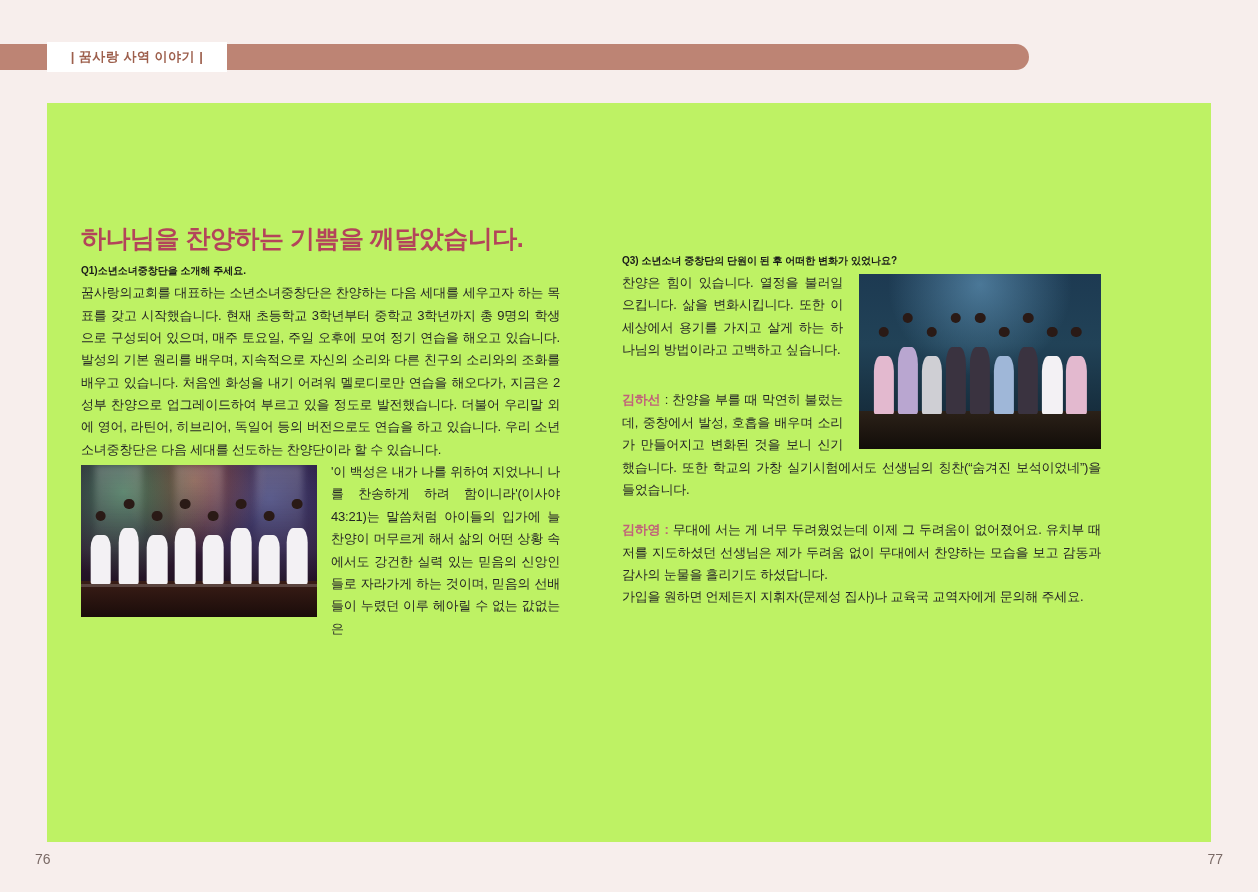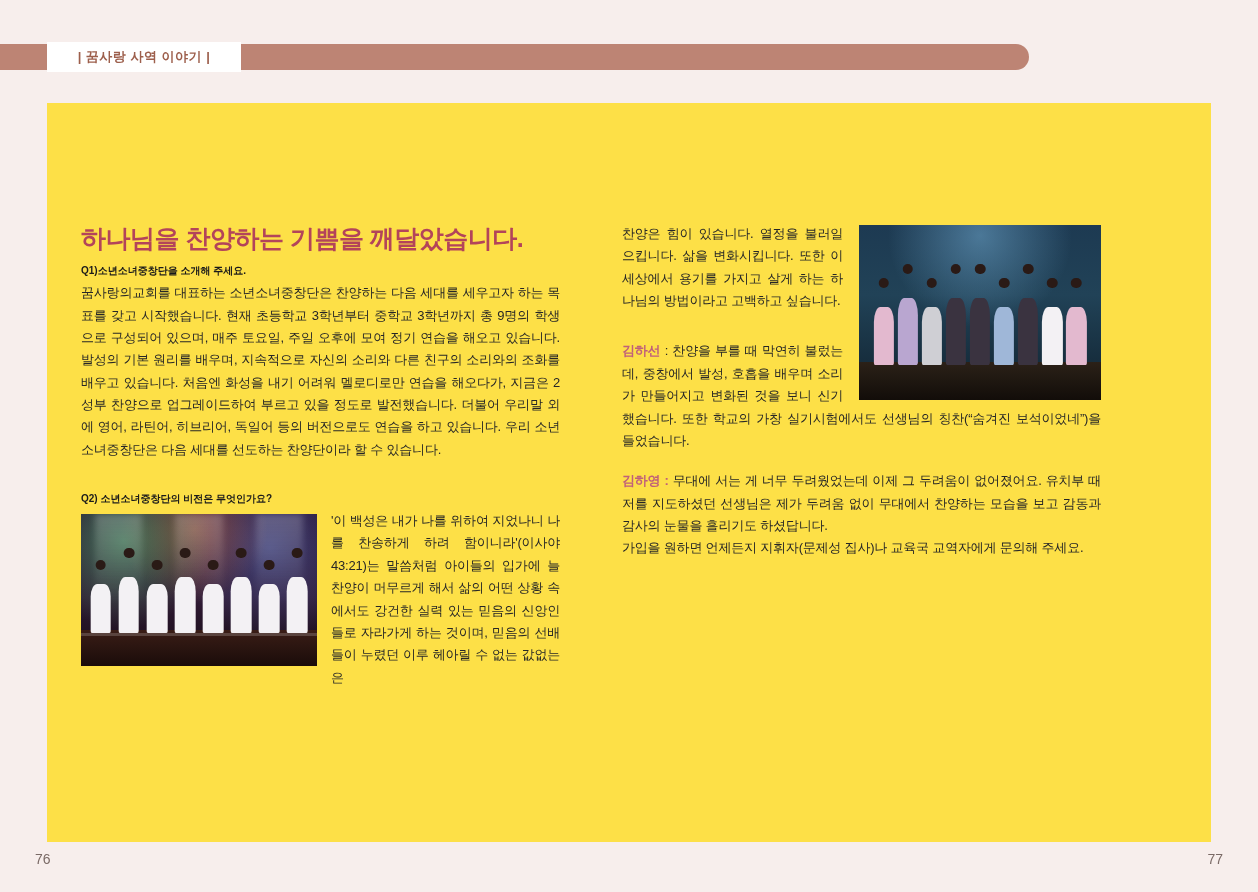--- a/index.html
+++ b/index.html
@@ -29,21 +29,21 @@
     width: 1029px;
     height: 26px;
     background: #bd8474;
     border-top-right-radius: 13px;
     border-bottom-right-radius: 13px;
   }
   .header-tab {
     position: absolute;
     left: 47px;
     top: 42px;
-    width: 194px;
+    width: 180px;
     height: 30px;
     background: #ffffff;
     display: flex;
     align-items: center;
     justify-content: center;
   }
   .header-tab-text {
     font-size: 13px;
     font-weight: bold;
     color: #9d5f4c;
@@ -51,21 +51,21 @@
     white-space: nowrap;
   }
 
   
   .sheet {
     position: absolute;
     left: 47px;
     top: 103px;
     width: 1164px;
     height: 739px;
-    background: #fde047;
+    background: #bef264;
   }
 
   .columns {
     position: absolute;
     left: 34px;
     top: 120px;
     width: 1100px;
     display: flex;
     gap: 62px;
   }
@@ -249,21 +249,20 @@
 
     <div class="columns">
 
       <div class="col">
 
         <h1 class="doc-title">하나님을 찬양하는 기쁨을 깨달았습니다.</h1>
 
         <h3 class="q-head">Q1)소년소녀중창단을 소개해 주세요.</h3>
         <p class="body-text">꿈사랑의교회를 대표하는 소년소녀중창단은 찬양하는 다음 세대를 세우고자 하는 목표를 갖고 시작했습니다. 현재 초등학교 3학년부터 중학교 3학년까지 총 9명의 학생으로 구성되어 있으며, 매주 토요일, 주일 오후에 모여 정기 연습을 해오고 있습니다. 발성의 기본 원리를 배우며, 지속적으로 자신의 소리와 다른 친구의 소리와의 조화를 배우고 있습니다. 처음엔 화성을 내기 어려워 멜로디로만 연습을 해오다가, 지금은 2성부 찬양으로 업그레이드하여 부르고 있을 정도로 발전했습니다. 더불어 우리말 외에 영어, 라틴어, 히브리어, 독일어 등의 버전으로도 연습을 하고 있습니다. 우리 소년소녀중창단은 다음 세대를 선도하는 찬양단이라 할 수 있습니다.</p>
 
-        <h3 class="q-head q-spaced">Q2) 소년소녀중창단의 비전은 무엇인가요?</h3>
 
         <div class="clearfix">
           <div class="photo photo-1">
             <div class="stage-bg"></div>
             <div class="spotlight" style="left:6%;"></div>
             <div class="spotlight" style="left:40%;"></div>
             <div class="spotlight" style="left:74%;"></div>
             <div class="stage-floor"></div>
             <div class="stage-rail"></div>
             <div class="choir">
@@ -302,20 +301,21 @@
             </div>
           </div>
           <p class="body-text">'이 백성은 내가 나를 위하여 지었나니 나를 찬송하게 하려 함이니라'(이사야 43:21)는 말씀처럼 아이들의 입가에 늘 찬양이 머무르게 해서 삶의 어떤 상황 속에서도 강건한 실력 있는 믿음의 신앙인들로 자라가게 하는 것이며, 믿음의 선배들이 누렸던 이루 헤아릴 수 없는 값없는 은</p>
         </div>
 
       </div>
 
       <div class="col">
 
 
+        <h3 class="q-head q-spaced">Q3) 소년소녀 중창단의 단원이 된 후 어떠한 변화가 있었나요?</h3>
 
         <div class="clearfix">
           <div class="photo photo-2">
             <div class="stage-bg-2"></div>
             <div class="stage-floor-2"></div>
             <div class="choir-2">
               <div class="person pink">
                   <div class="head"></div>
                   <div class="body"></div>
                 </div>

